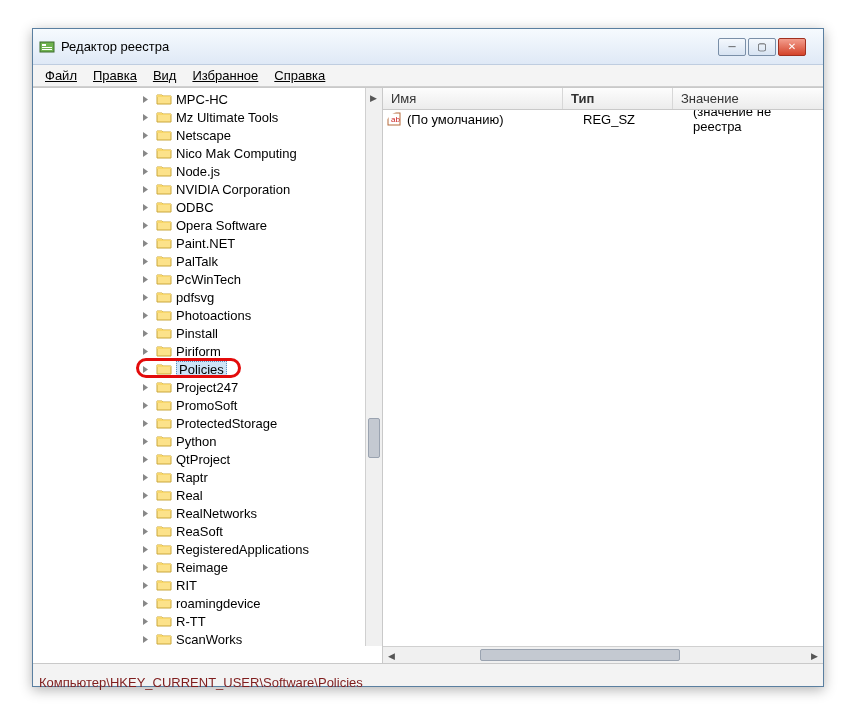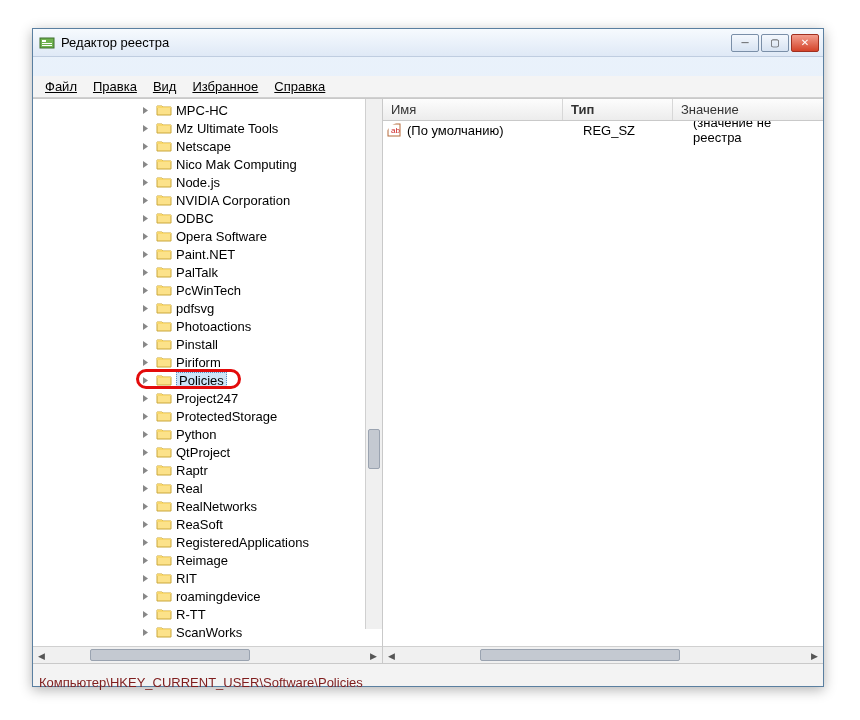--- a/index.html
+++ b/index.html
@@ -20,26 +20,26 @@
     top: 28px;
     width: 792px;
     height: 659px;
     border: 1px solid #5a7fa0;
     background: linear-gradient(#eaf2fb, #d9e7f7);
     box-shadow: 0 3px 12px rgba(0,0,0,0.3);
     display: flex;
     flex-direction: column;
   }
   .titlebar {
-    height: 28px;
+    height: 36px;
     background: linear-gradient(#f6fafe, #dfe9f6);
     border-bottom: 1px solid #bfcde0;
     display: flex;
     align-items: center;
-    padding: 0 4px 0 6px;
+    padding: 0 17px 0 6px;
   }
   .app-icon {
     width: 16px; height: 16px;
     margin-right: 6px;
     display:inline-block;
   }
   .app-icon svg{width:16px;height:16px;}
   .title-text { color: #000; font-size: 13px; flex:1; }
   .win-controls { display:flex; gap:2px; }
   .win-btn {
@@ -51,42 +51,41 @@
     font-size:10px;color:#333;
   }
   .win-btn.close { background: linear-gradient(#f39e8e,#d4432a); border-color:#a03020; color:#fff;}
   .menubar {
     height: 22px;
     background: #f4f4f4;
     border-bottom: 1px solid #d0d0d0;
     display:flex;
     align-items:flex-start;
     padding: 0 4px;
-    margin-top: 19px;
   }
   .menu-item {
     padding: 3px 8px;
     color:#000;
     text-decoration: underline;
     text-decoration-color: transparent;
     font-size:13px;
     display:flex;align-items:center;
   }
   .menu-item .u { text-decoration: underline; }
   .content {
     flex:1;
     display:flex;
     border-top:1px solid #c9c9c9;
     background:#fff;
     min-height:0;
   }
   .tree-pane {
     width: 350px;
     border-right: 1px solid #c9c9c9;
-    display:flex;flex-direction:column;
+    display:flex;flex-direction:row;
     position:relative;
   }
   .tree-scroll {
     flex:1; overflow:hidden; position:relative;
     background:#fff;
   }
   .tree-list { padding: 2px 0; }
   .tree-row {
     display:flex; align-items:center;
     height:18px;
@@ -427,20 +426,32 @@
             <div class="tree-row">
               <span class="expander">
                 <svg viewBox="0 0 9 9">
                   <path d="M2 1 L7 4.5 L2 8 Z" fill="#888"></path>
                 </svg>
               </span>
               <span class="folder-icon"><svg viewBox="0 0 16 14">
                   <path d="M1 3 L6 3 L7 4 L15 4 L15 12 L1 12 Z" fill="#fce28a" stroke="#caa73a"></path>
                   <path d="M1 3 L6 3 L7 4 L15 4 L15 5 L1 5 Z" fill="#f8d76a"></path>
                 </svg></span>
+              <span class="tree-label">PromoSoft</span>
+            </div>
+            <div class="tree-row">
+              <span class="expander">
+                <svg viewBox="0 0 9 9">
+                  <path d="M2 1 L7 4.5 L2 8 Z" fill="#888"></path>
+                </svg>
+              </span>
+              <span class="folder-icon"><svg viewBox="0 0 16 14">
+                  <path d="M1 3 L6 3 L7 4 L15 4 L15 12 L1 12 Z" fill="#fce28a" stroke="#caa73a"></path>
+                  <path d="M1 3 L6 3 L7 4 L15 4 L15 5 L1 5 Z" fill="#f8d76a"></path>
+                </svg></span>
               <span class="tree-label">ProtectedStorage</span>
             </div>
             <div class="tree-row">
               <span class="expander">
                 <svg viewBox="0 0 9 9">
                   <path d="M2 1 L7 4.5 L2 8 Z" fill="#888"></path>
                 </svg>
               </span>
               <span class="folder-icon"><svg viewBox="0 0 16 14">
                   <path d="M1 3 L6 3 L7 4 L15 4 L15 12 L1 12 Z" fill="#fce28a" stroke="#caa73a"></path>

